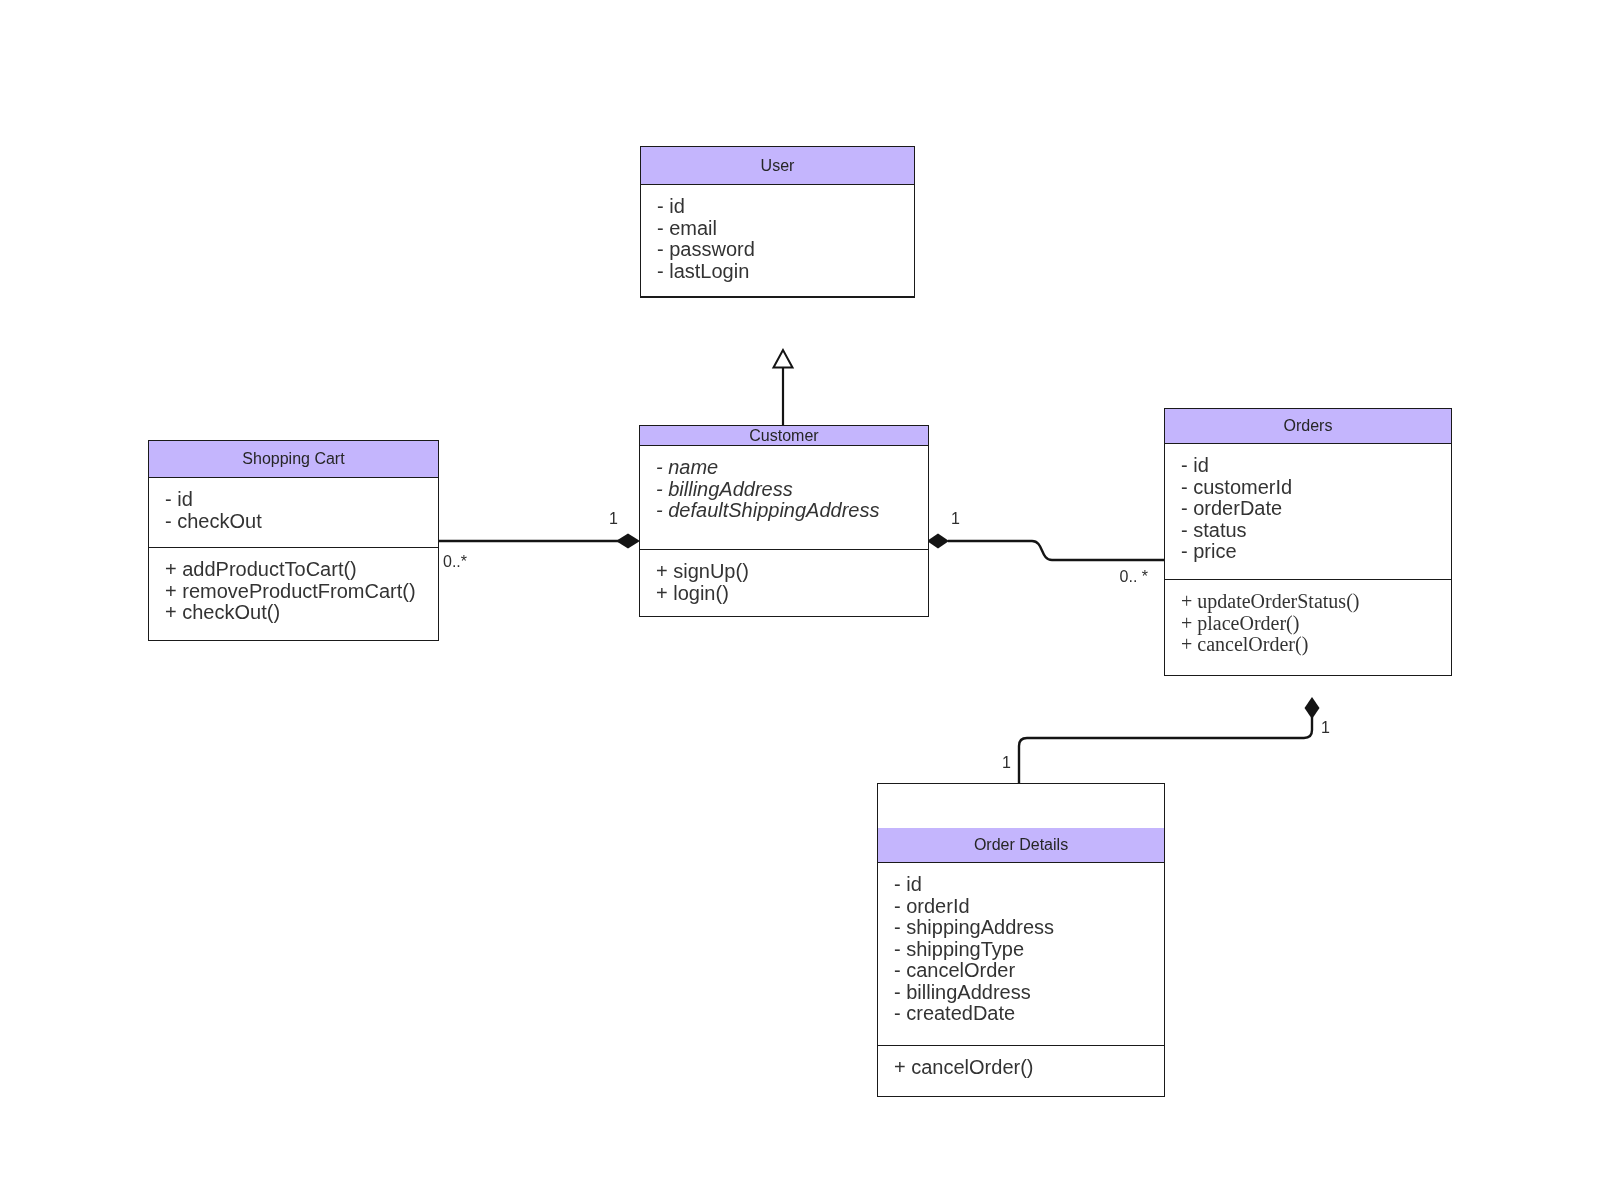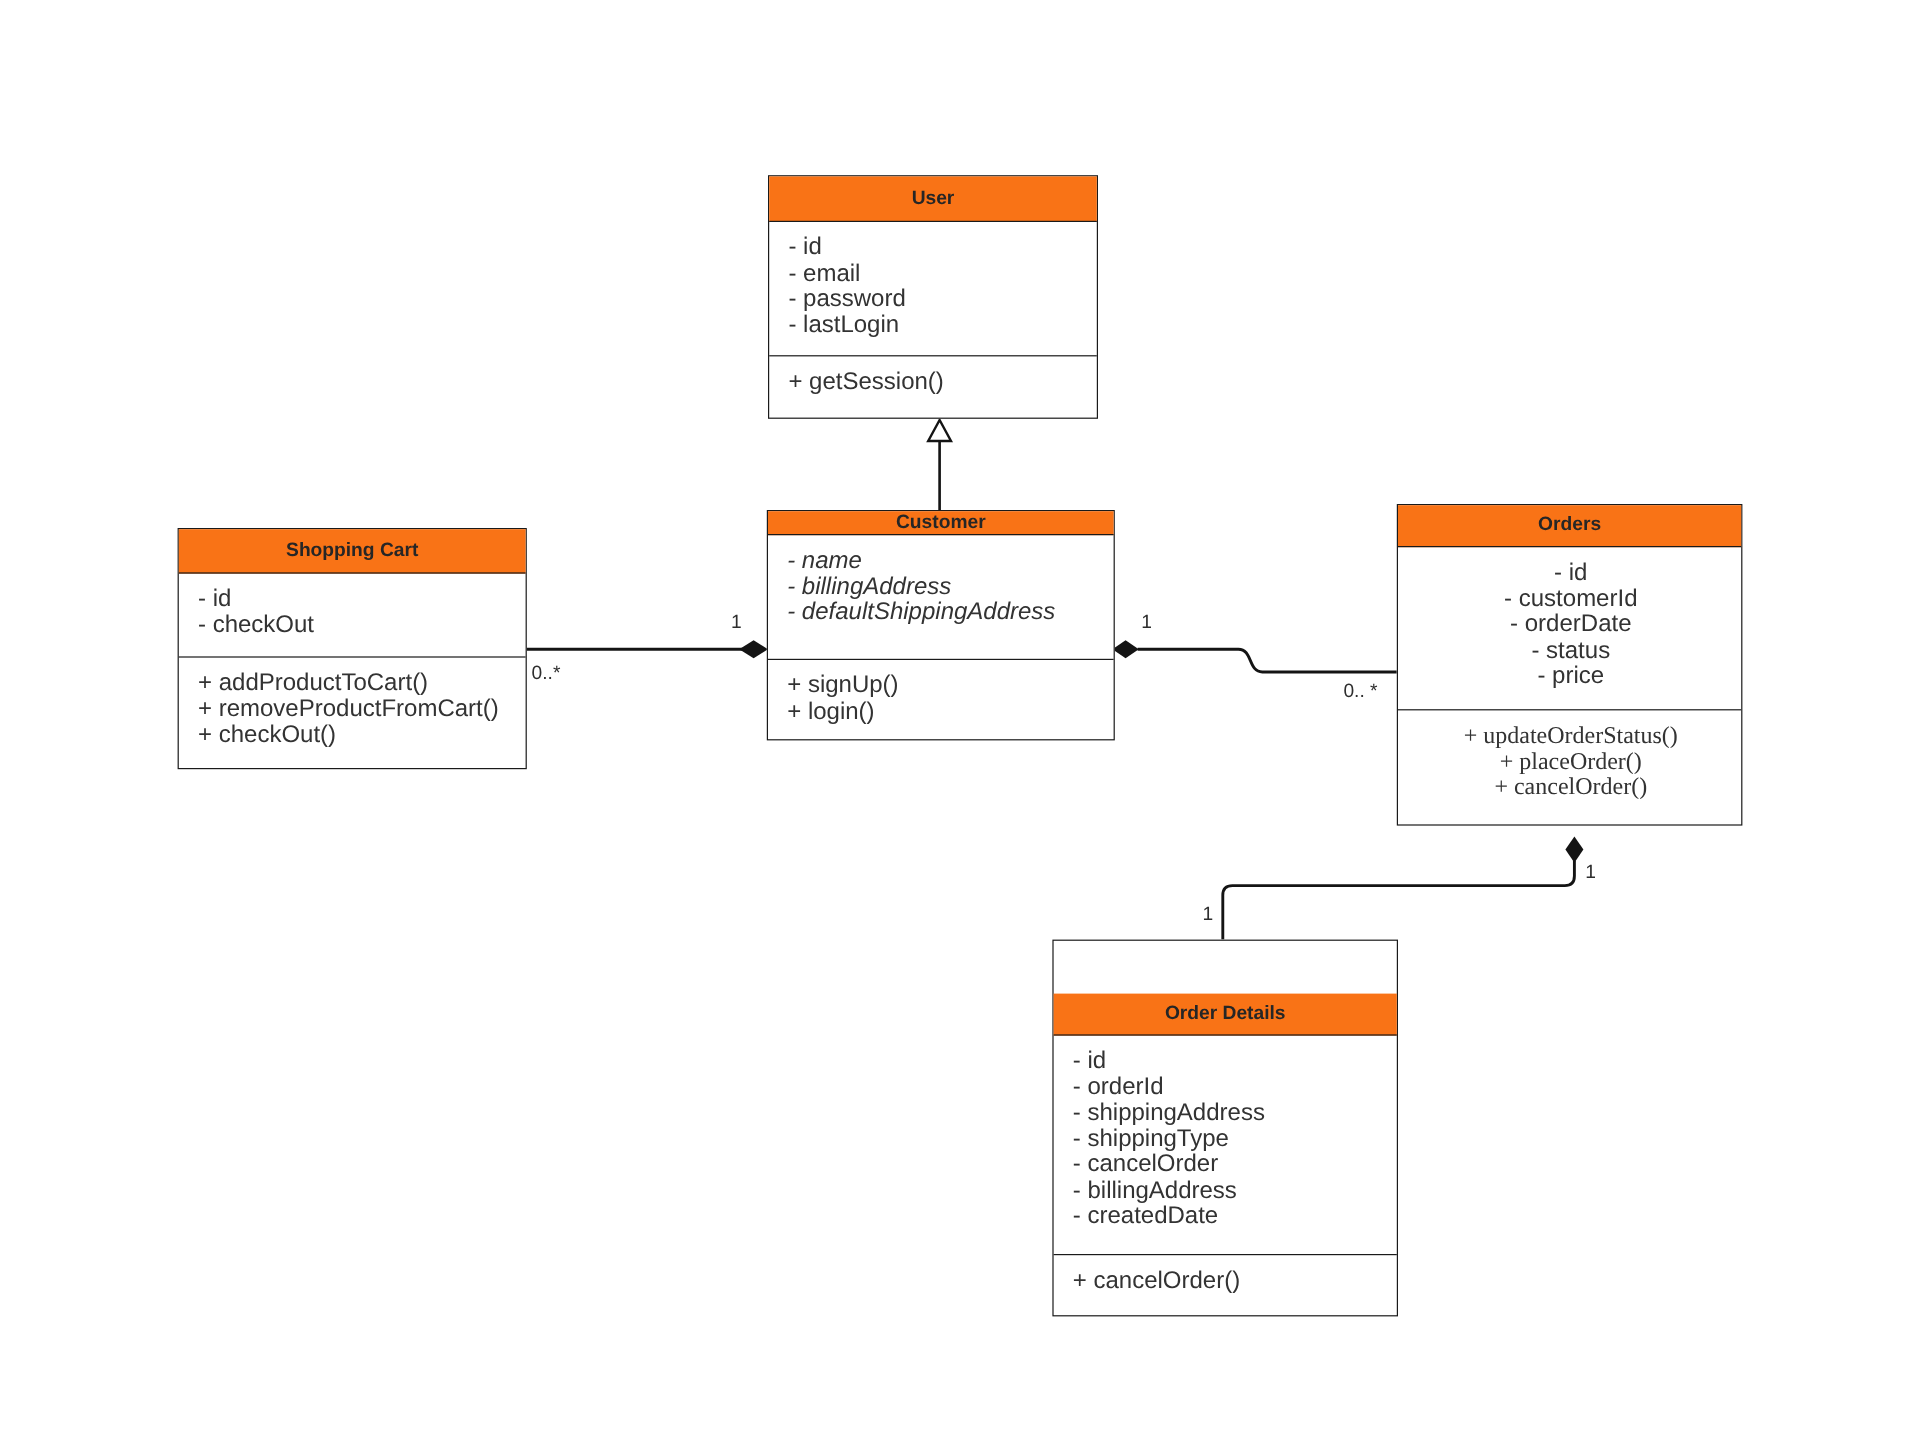--- a/index.html
+++ b/index.html
@@ -23,27 +23,27 @@
     pointer-events: none;
   }
   .uml-class {
     position: absolute;
     background: #ffffff;
     border: 1.5px solid #1a1a1a;
     box-sizing: content-box;
   }
   .uml-header {
     box-sizing: border-box;
-    background: #f97316;
+    background: #c4b5fd;
     border-bottom: 1.5px solid #1a1a1a;
     display: flex;
     align-items: center;
     justify-content: center;
     font-size: 16px;
-    font-weight: 700;
+    font-weight: 400;
     color: #262626;
   }
   .uml-attrs {
     box-sizing: border-box;
     border-bottom: 1.5px solid #1a1a1a;
     padding: 11px 14px 0 16px;
   }
   .uml-methods {
     box-sizing: border-box;
     padding: 11px 14px 0 16px;
@@ -70,21 +70,21 @@
   #box-customer      { left: 639px;  top: 425px; width: 288px; }
   #box-customer .uml-header  { height: 20px; }
   #box-customer .uml-attrs   { height: 104px; font-style: italic; }
   #box-customer .uml-methods { height: 66px; }
 
   #box-cart          { left: 148px;  top: 440px; width: 289px; }
   #box-cart .uml-header    { height: 37px; }
   #box-cart .uml-attrs     { height: 70px; }
   #box-cart .uml-methods   { height: 92px; }
 
-  #box-orders        { left: 1164px; top: 420px; width: 286px; text-align: center; }
+  #box-orders        { left: 1164px; top: 408px; width: 286px; }
   #box-orders .uml-header    { height: 35px; }
   #box-orders .uml-attrs     { height: 136px; }
   #box-orders .uml-methods   { height: 95px; font-family: Liberation Serif, serif; }
 
   #box-details       { left: 877px;  top: 783px; width: 286px; }
   #box-details .uml-header   { height: 35px; margin-top: 44px; }
   #box-details .uml-attrs    { height: 183px; }
   #box-details .uml-methods  { height: 50px; }
 
   
@@ -124,23 +124,20 @@
   </svg>
 
   <div class="uml-class" id="box-user">
     <div class="uml-header">User</div>
     <div class="uml-attrs">
         <div class="member-line">- id</div>
         <div class="member-line">- email</div>
         <div class="member-line">- password</div>
         <div class="member-line">- lastLogin</div>
       </div>
-    <div class="uml-methods">
-        <div class="member-line">+ getSession()</div>
-      </div>
   </div>
 
   <div class="uml-class" id="box-customer">
     <div class="uml-header">Customer</div>
     <div class="uml-attrs">
         <div class="member-line">- name</div>
         <div class="member-line">- billingAddress</div>
         <div class="member-line">- defaultShippingAddress</div>
       </div>
     <div class="uml-methods">

